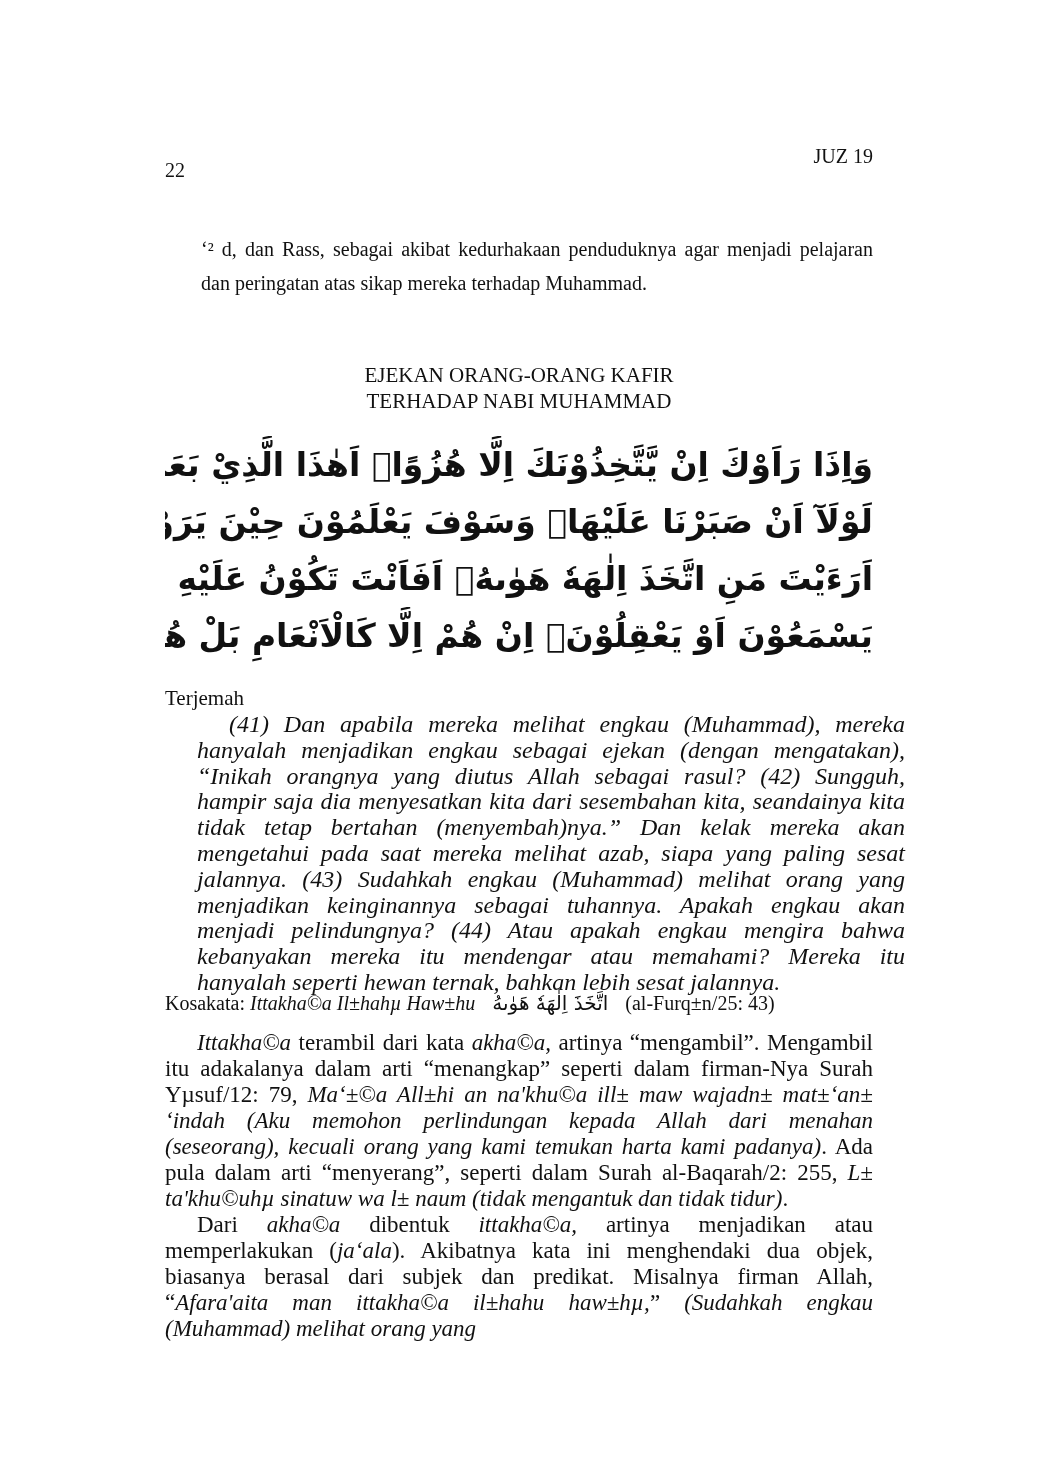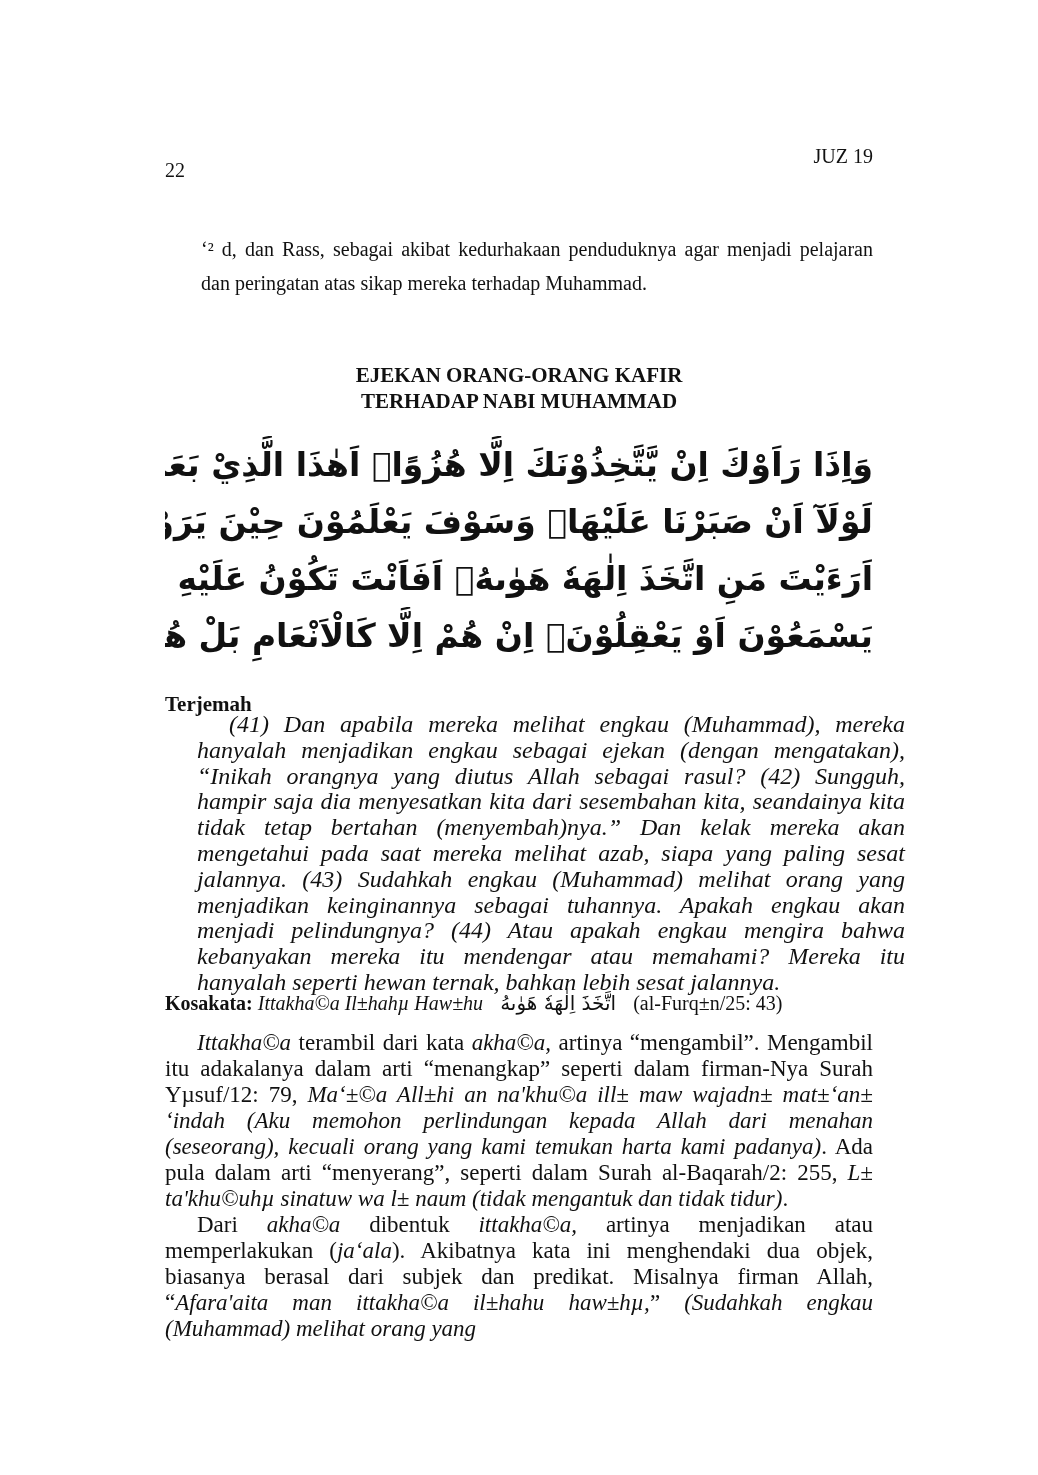--- a/index.html
+++ b/index.html
@@ -7,31 +7,31 @@
          font-family: "Liberation Serif", "DejaVu Serif", serif; color: #111111; }
   .page { position: absolute; left: 165px; top: 0; width: 708px; }
   .running-head { position: absolute; top: 145px; left: 0; width: 708px; height: 28px;
                   font-size: 20px; }
   .rh-num { position: absolute; left: 0; top: 14px; }
   .rh-title { position: absolute; left: 0; width: 708px; text-align: center; top: 0; }
   .rh-juz { position: absolute; right: 0; top: 0; text-align: right; }
   .cont { position: absolute; top: 232px; left: 36px; width: 672px; font-size: 20px;
           line-height: 34px; text-align: justify; text-align-last: left; }
   .heading { position: absolute; top: 362px; left: 0; width: 708px; text-align: center;
-             font-weight: bold; font-size: 21px; line-height: 26px; }
+             font-weight: normal; font-size: 21px; line-height: 26px; }
   .heading div { display: block; }
   .arabic { position: absolute; top: 436px; left: 0; width: 708px; direction: rtl;
             font-family: "DejaVu Sans", sans-serif; font-weight: bold; font-size: 33px;
             line-height: 57px; text-align: justify; text-align-last: justify; }
   .arabic .line { display: block; text-align: justify; text-align-last: justify; white-space: nowrap; overflow: hidden; }
-  .terjemah-title { position: absolute; top: 686px; left: 0; font-weight: bold; font-size: 21px; margin-top: 6px; }
+  .terjemah-title { position: absolute; top: 686px; left: 0; font-weight: normal; font-size: 21px; }
   .terjemah { position: absolute; top: 712px; left: 0; width: 708px; font-style: italic;
               font-size: 24px; line-height: 25.8px; text-align: justify; text-indent: 32px; margin-left: 32px; }
   .kosakata { position: absolute; top: 990px; left: 0; width: 708px; font-size: 20px; line-height: 26px; }
-  .kosakata .label { font-weight: bold; }
+  .kosakata .label { font-weight: normal; }
   .kosakata .arab { font-family: "DejaVu Sans", sans-serif; font-size: 20px; margin: 0 12px; }
   .para { position: absolute; left: 0; width: 708px; font-size: 23px; line-height: 26px;
           text-align: justify; text-indent: 32px; }
   .p1 { top: 1030px; }
   .p2 { top: 1212px; }
   i { }
 </style>
 </head>
 <body>
 

